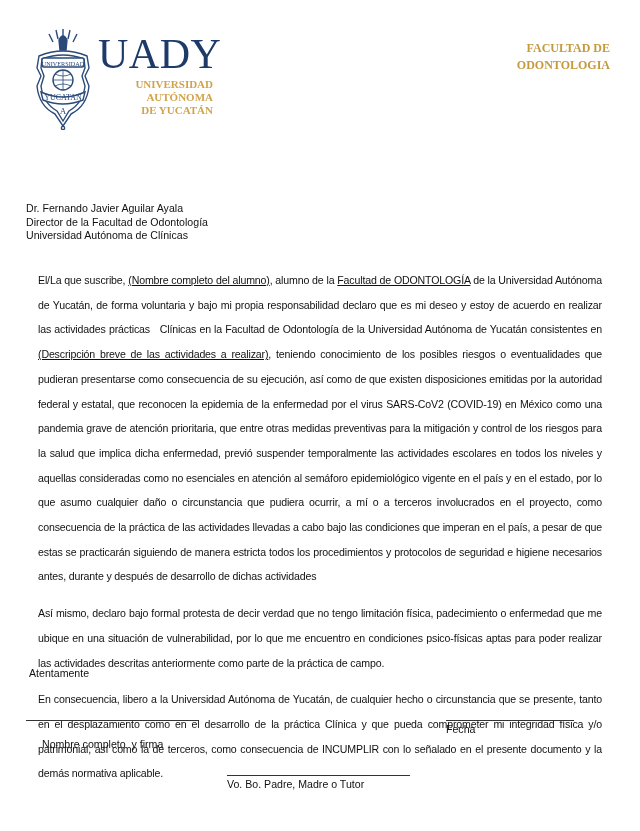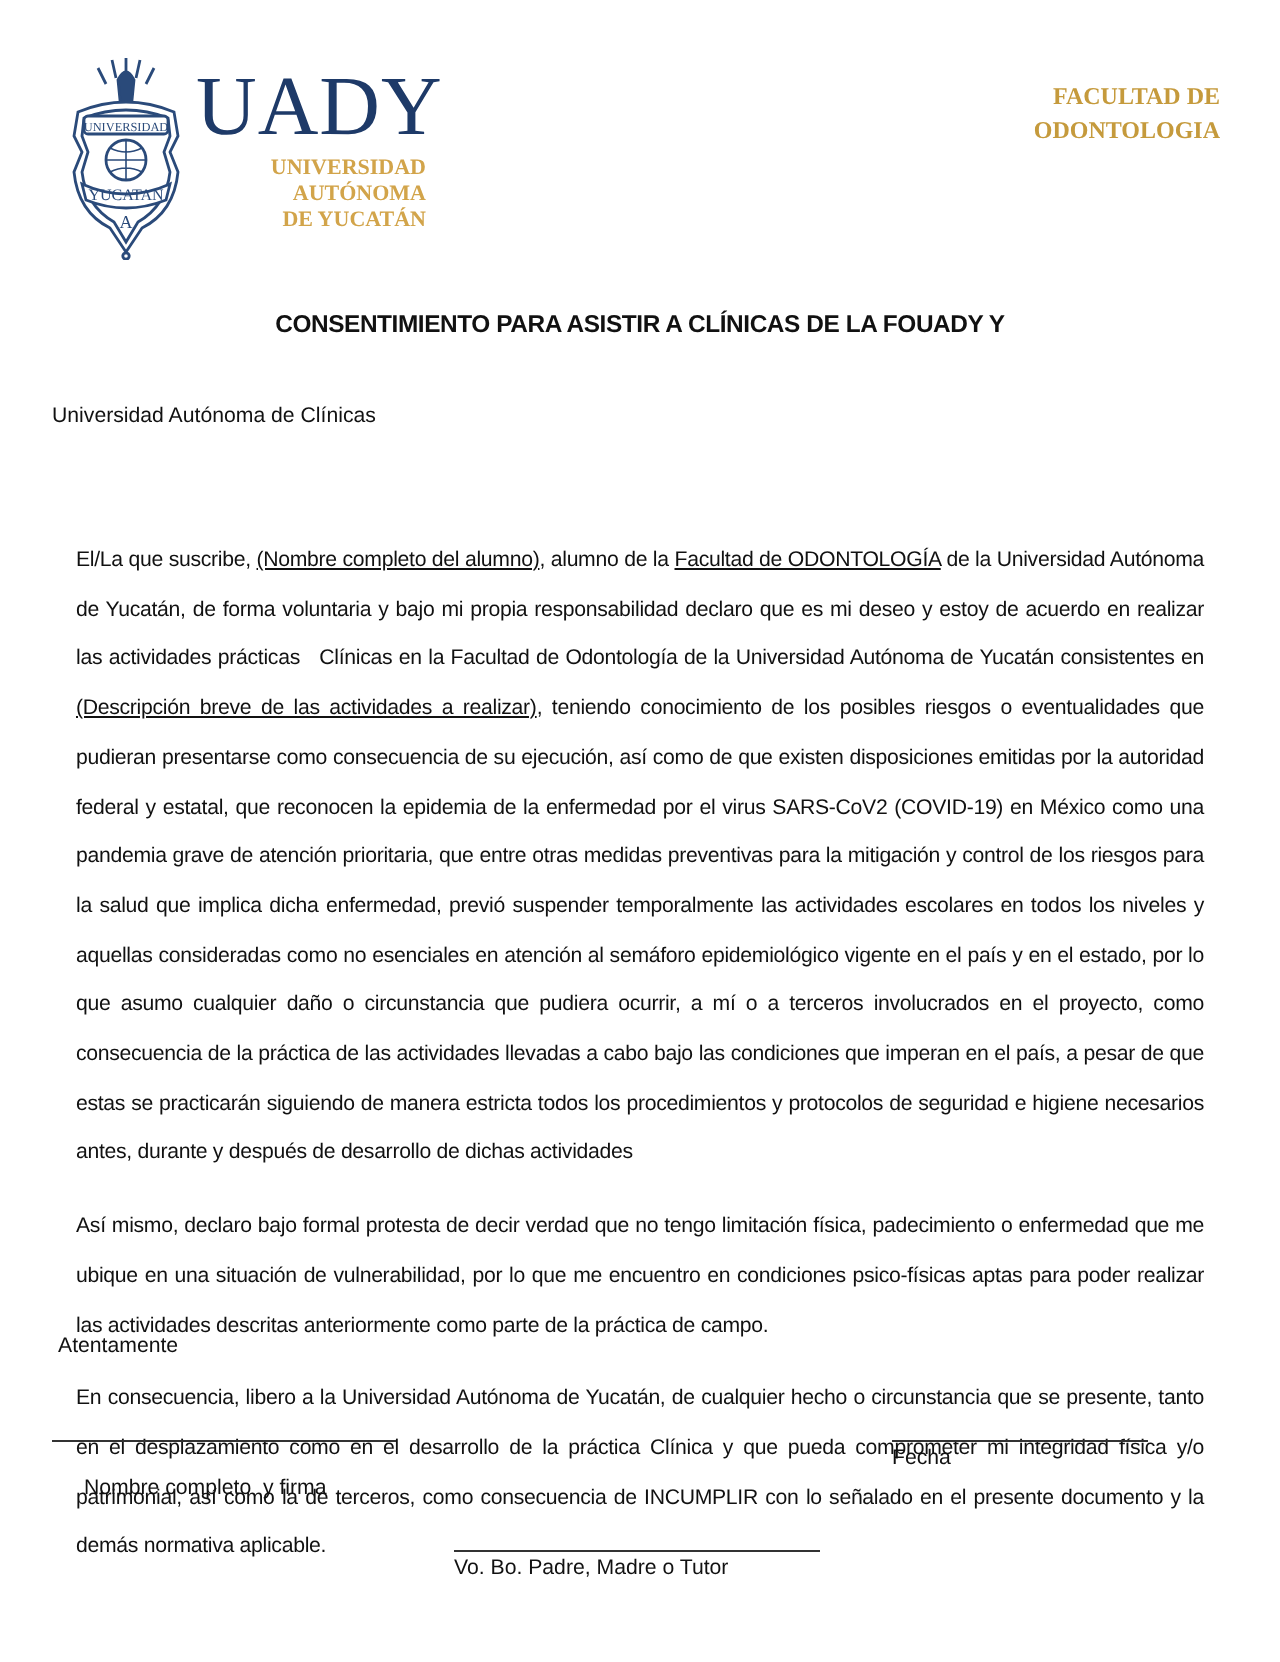--- a/index.html
+++ b/index.html
@@ -57,24 +57,25 @@
   <div>AUTÓNOMA</div>
   <div>DE YUCATÁN</div>
 </div>
 
 <div class="faculty">
   <div>FACULTAD DE</div>
   <div>ODONTOLOGIA</div>
 </div>
 
 <div class="title">
-  <div>CONSENTIMIENTO PARA ASISTIR A CLÍNICAS DE LA FOUADY Y</div>
 </div>
 
 <div class="addressee">
+  <div>Dr. Fernando Javier Aguilar Ayala</div>
+  <div>Director de la Facultad de Odontología</div>
   <div>Universidad Autónoma de Clínicas</div>
 </div>
 
 <div class="body-text">
   <p><span>El/La que suscribe, </span><span class="u">(Nombre completo del alumno)</span><span>, alumno de la </span><span class="u">Facultad de ODONTOLOGÍA</span><span> de la Universidad Autónoma de Yucatán, de forma voluntaria y bajo mi propia responsabilidad declaro que es mi deseo y estoy de acuerdo en realizar las actividades prácticas&nbsp;&nbsp; Clínicas en la Facultad de Odontología de la Universidad Autónoma de Yucatán consistentes en </span><span class="u">(Descripción breve de las actividades a realizar)</span><span>, teniendo conocimiento de los posibles riesgos o eventualidades que pudieran presentarse como consecuencia de su ejecución, así como de que existen disposiciones emitidas por la autoridad federal y estatal, que reconocen la epidemia de la enfermedad por el virus SARS-CoV2 (COVID-19) en México como una pandemia grave de atención prioritaria, que entre otras medidas preventivas para la mitigación y control de los riesgos para la salud que implica dicha enfermedad, previó suspender temporalmente las actividades escolares en todos los niveles y aquellas consideradas como no esenciales en atención al semáforo epidemiológico vigente en el país y en el estado, por lo que asumo cualquier daño o circunstancia que pudiera ocurrir, a mí o a terceros involucrados en el proyecto, como consecuencia de la práctica de las actividades llevadas a cabo bajo las condiciones que imperan en el país, a pesar de que estas se practicarán siguiendo de manera estricta todos los procedimientos y protocolos de seguridad e higiene necesarios antes, durante y después de desarrollo de dichas actividades</span></p>
   <p>Así mismo, declaro bajo formal protesta de decir verdad que no tengo limitación física, padecimiento o enfermedad que me ubique en una situación de vulnerabilidad, por lo que me encuentro en condiciones psico-físicas aptas para poder realizar las actividades descritas anteriormente como parte de la práctica de campo.</p>
   <p>En consecuencia, libero a la Universidad Autónoma de Yucatán, de cualquier hecho o circunstancia que se presente, tanto en el desplazamiento como en el desarrollo de la práctica Clínica y que pueda comprometer mi integridad física y/o patrimonial, así como la de terceros, como consecuencia de INCUMPLIR con lo señalado en el presente documento y la demás normativa aplicable.</p>
 </div>
 
 <div class="closing">Atentamente</div>

